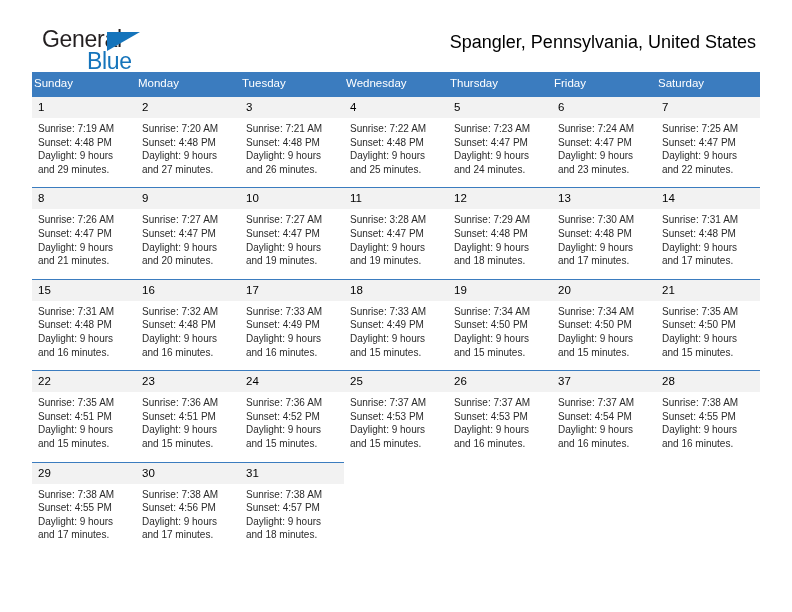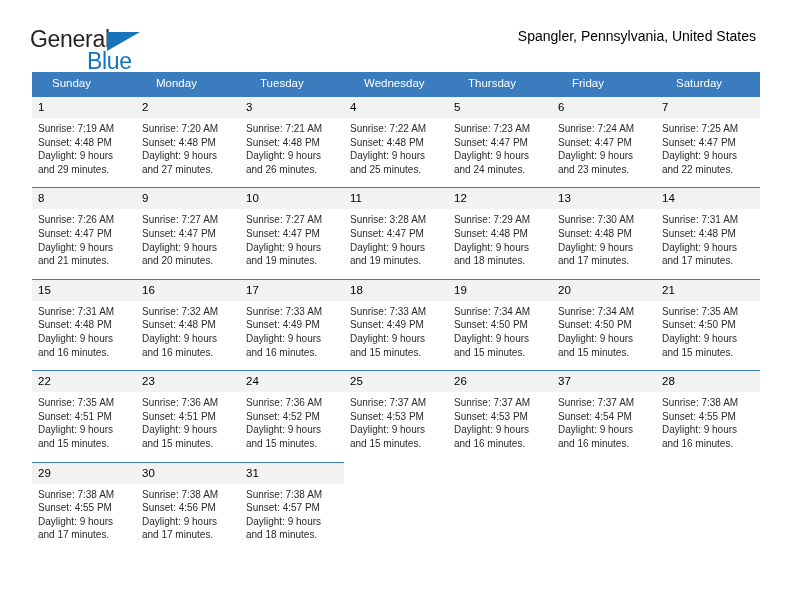--- a/index.html
+++ b/index.html
@@ -32,21 +32,21 @@
   }
   .logo {
     position: relative;
     width: 115px;
     height: 48px;
     line-height: 1;
     user-select: none;
   }
   .logo-general {
     position: absolute;
-    left: 0;
+    left: 12px;
     top: 2px;
     font-size: 23px;
     color: #231f20;
     letter-spacing: -0.3px;
   }
   .logo-tri {
     position: absolute;
     left: 77px;
     top: 6px;
     width: 0;
@@ -68,41 +68,42 @@
     padding-top: 0px;
   }
   .month-title {
     font-size: 30px;
     color: #000000;
     line-height: 34px;
     font-weight: normal;
     white-space: nowrap;
   }
   .location {
-    font-size: 14px;
+    font-size: 18px;
     color: #000000;
     line-height: 20px;
+    margin-top: 6px;
     white-space: nowrap;
   }
 
   
   .calendar {
     margin: 0 auto;
     width: 728px;
     border-collapse: separate;
     border-spacing: 0;
     table-layout: fixed;
   }
   .dow-row th {
     background: #3b7cbf;
     color: #ffffff;
     font-size: 11.5px;
     font-weight: normal;
     text-align: left;
-    padding: 5px 0 6px 20px;
+    padding: 5px 0 6px 2px;
     height: 11px;
     line-height: 13px;
   }
   .spacer-row td {
     height: 11px;
     padding: 0;
     background: #ffffff;
     border: none;
   }
   .week-row td {

